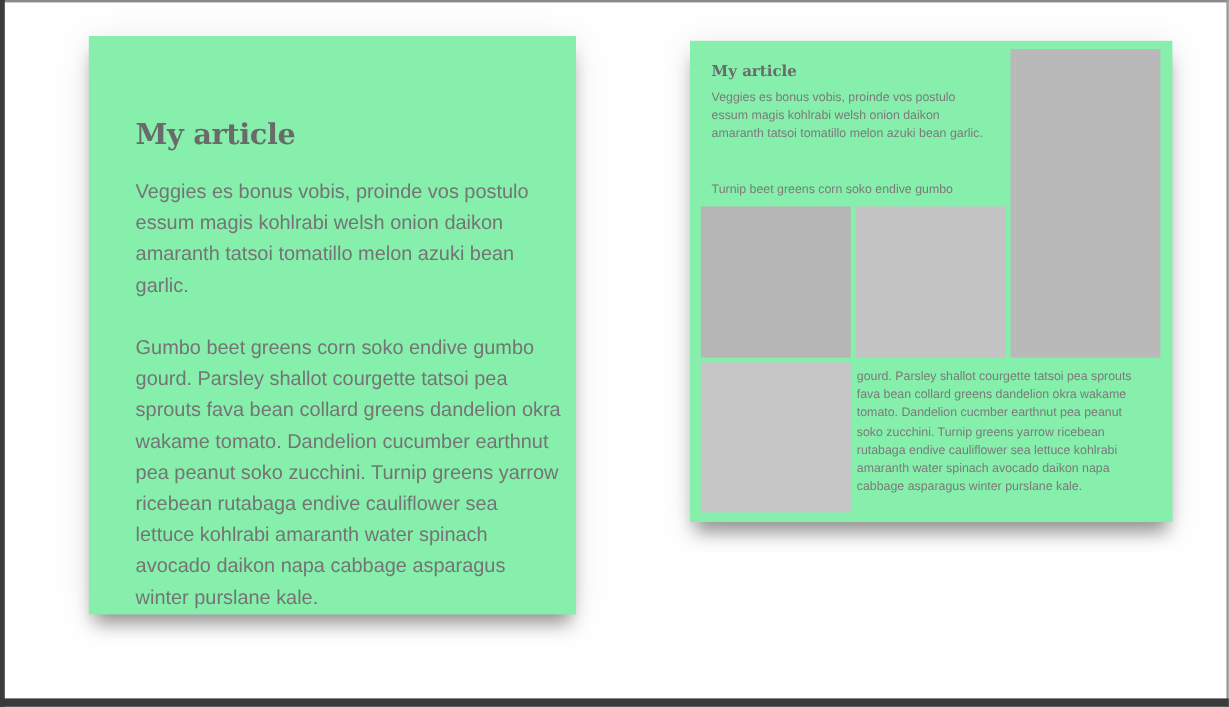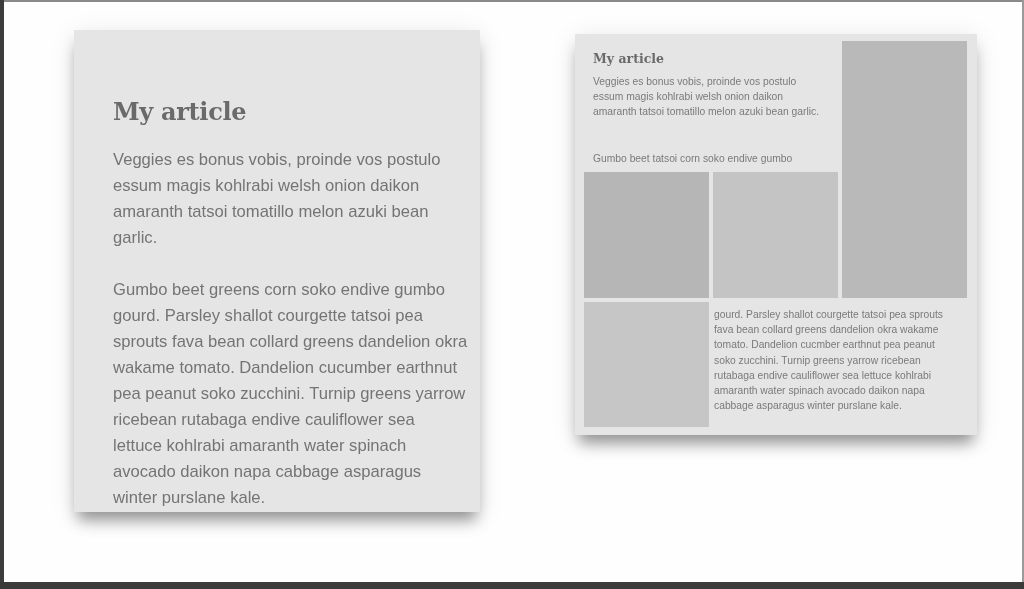--- a/index.html
+++ b/index.html
@@ -7,21 +7,21 @@
       width: 1024px; height: 589px; overflow: hidden;
       background: #fefefe; position: relative;
       font-family: "Liberation Sans", "DejaVu Sans", sans-serif;
     }
     .frame-top { position: absolute; left: 0; top: 0; width: 1024px; height: 2px; background: #8a8a8a; }
     .frame-left { position: absolute; left: 0; top: 0; width: 4px; height: 589px; background: #3c3c3c; }
     .frame-bottom { position: absolute; left: 0; top: 582px; width: 1024px; height: 7px; background: #3a3a3a; }
     .frame-right { position: absolute; right: 0; top: 0; width: 2px; height: 589px; background: #9a9a9a; }
 
     .card {
-      position: absolute; background: #e5e5e5;
+      position: absolute; background: #86efac;
       box-shadow: 0 12px 14px -4px rgba(0,0,0,0.38), 0 4px 24px rgba(0,0,0,0.10);
       color: #6e6e6e;
     }
     .card-large { left: 74px; top: 30px; width: 406px; height: 482px; }
     .card-large .title {
       position: absolute; left: 39px; top: 67px; margin: 0;
       font-family: "DejaVu Serif", serif; font-weight: bold;
       font-size: 24px; color: #6a6a6a; letter-spacing: -0.3px;
     }
     .card-large .para {
@@ -61,19 +61,19 @@
 
 <div class="card card-large">
   <h1 class="title">My article</h1>
   <p class="para p1">Veggies es bonus vobis, proinde vos postulo essum magis kohlrabi welsh onion daikon amaranth tatsoi tomatillo melon azuki bean garlic.</p>
   <p class="para p2">Gumbo beet greens corn soko endive gumbo gourd. Parsley shallot courgette tatsoi pea sprouts fava bean collard greens dandelion okra wakame tomato. Dandelion cucumber earthnut pea peanut soko zucchini. Turnip greens yarrow ricebean rutabaga endive cauliflower sea lettuce kohlrabi amaranth water spinach avocado daikon napa cabbage asparagus winter purslane kale.</p>
 </div>
 
 <div class="card card-small">
   <h2 class="title">My article</h2>
   <p class="para p1">Veggies es bonus vobis, proinde vos postulo essum magis kohlrabi welsh onion daikon amaranth tatsoi tomatillo melon azuki bean garlic.</p>
-  <p class="para p2a">Gumbo beet tatsoi corn soko endive gumbo</p>
+  <p class="para p2a">Turnip beet greens corn soko endive gumbo</p>
   <div class="box box-a"></div>
   <div class="box box-b"></div>
   <div class="box box-c"></div>
   <div class="box box-d"></div>
   <p class="para p2b">gourd. Parsley shallot courgette tatsoi pea sprouts fava bean collard greens dandelion okra wakame tomato. Dandelion cucmber earthnut pea peanut soko zucchini. Turnip greens yarrow ricebean rutabaga endive cauliflower sea lettuce kohlrabi amaranth water spinach avocado daikon napa cabbage asparagus winter purslane kale.</p>
 </div>
 
 </body></html>

